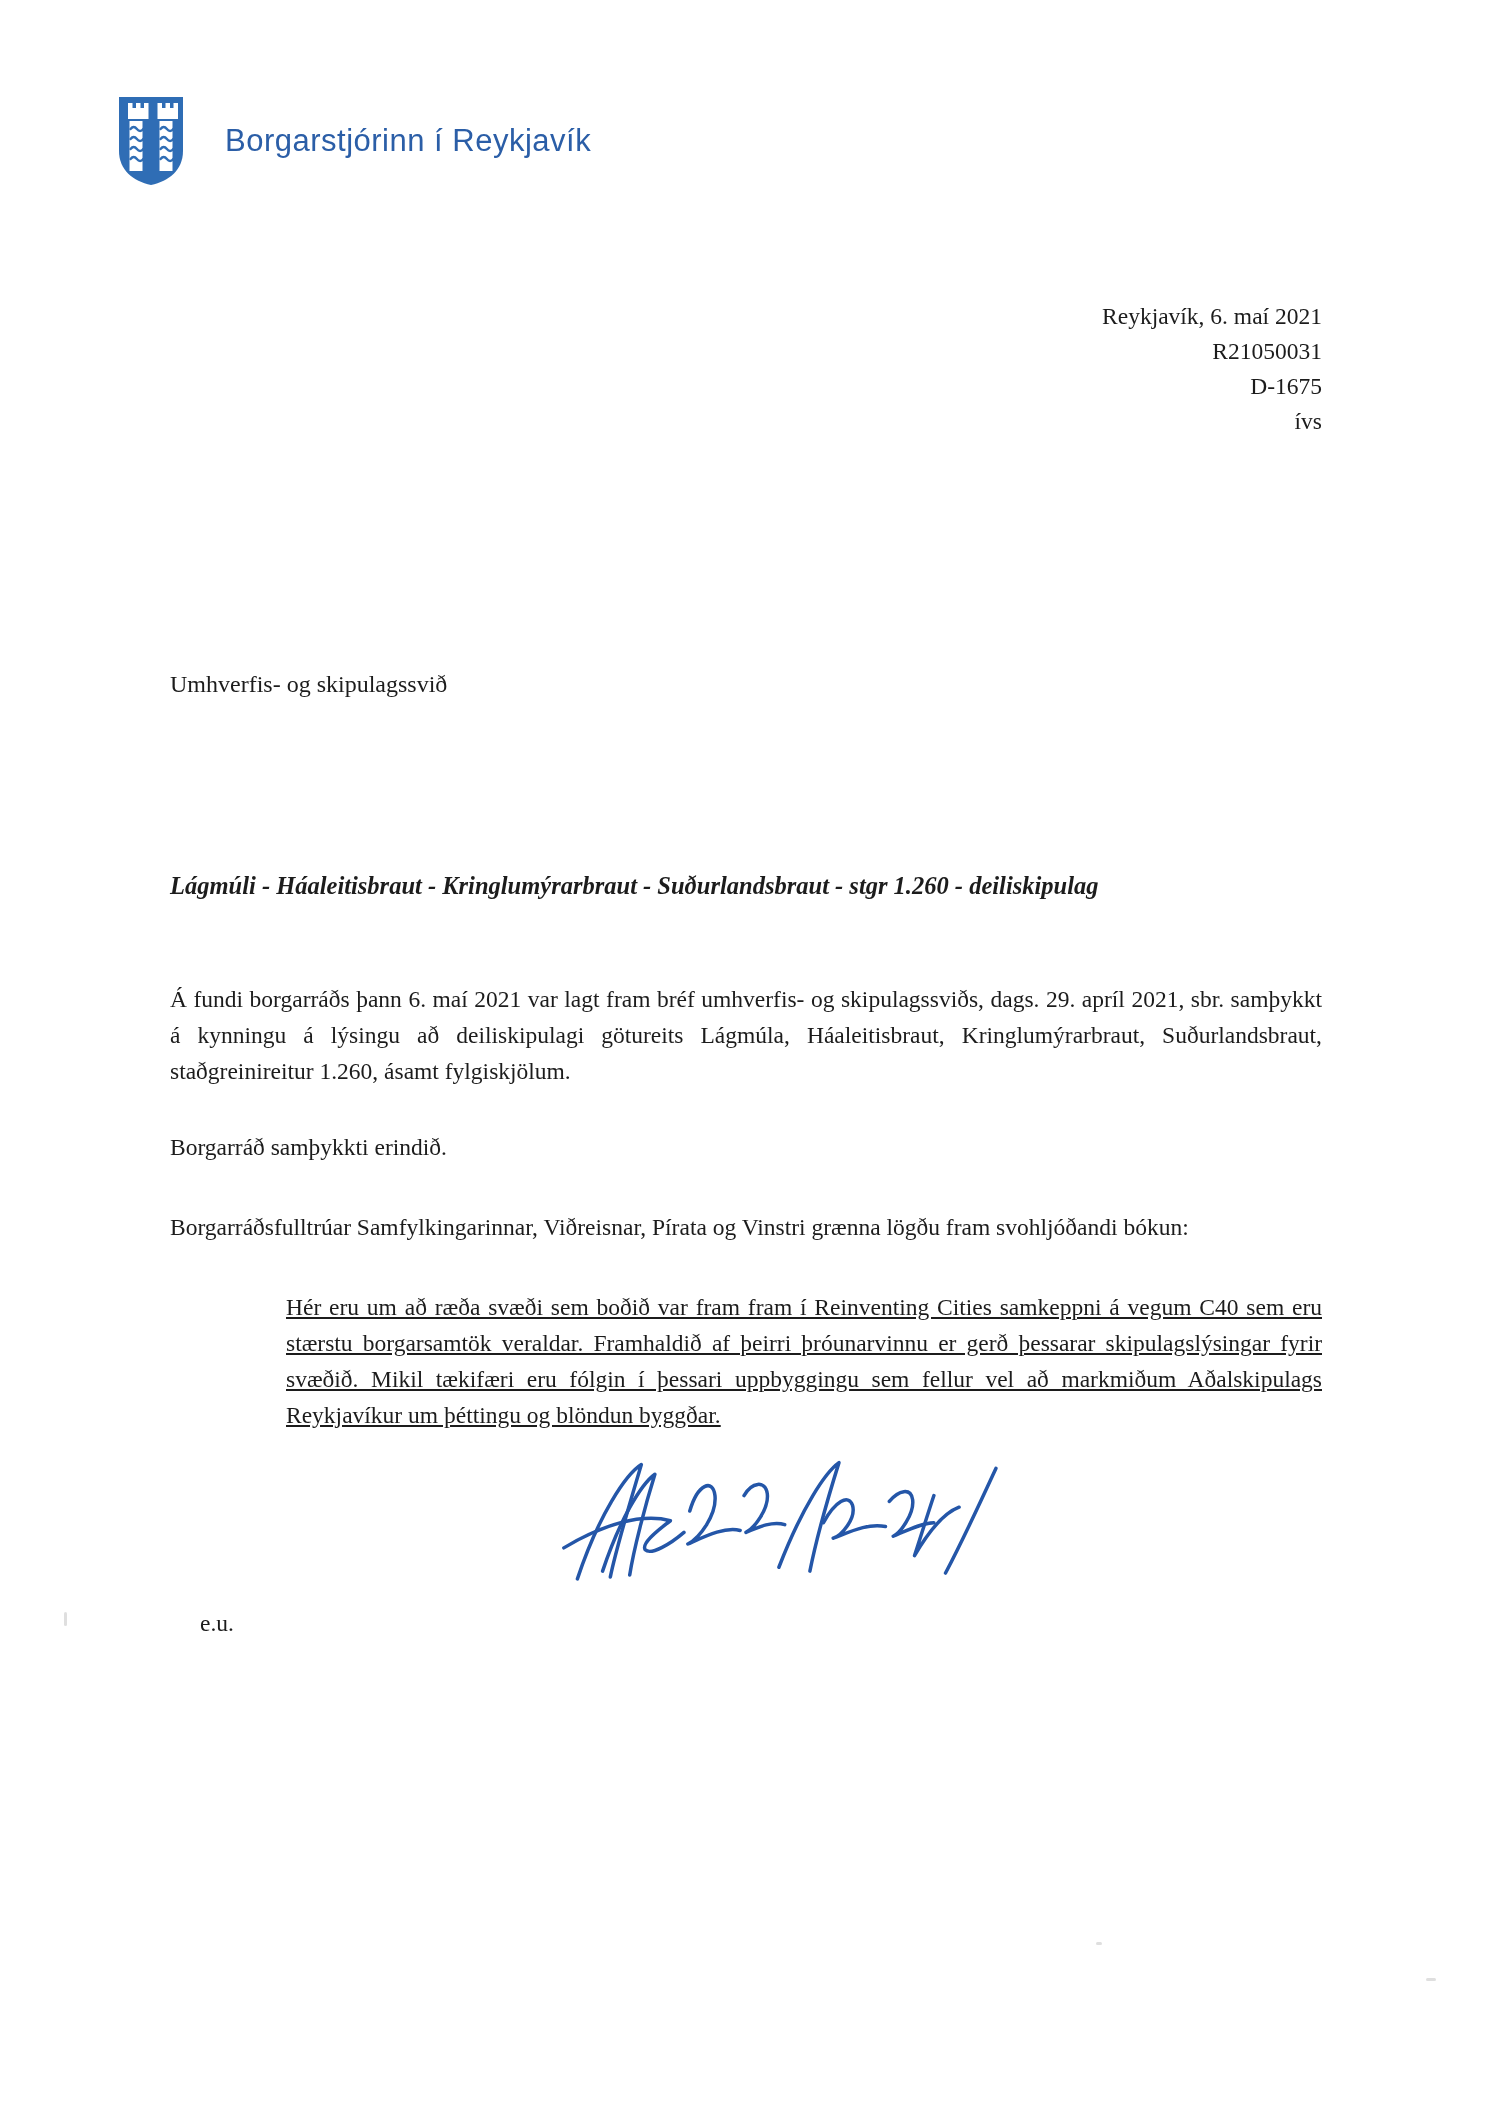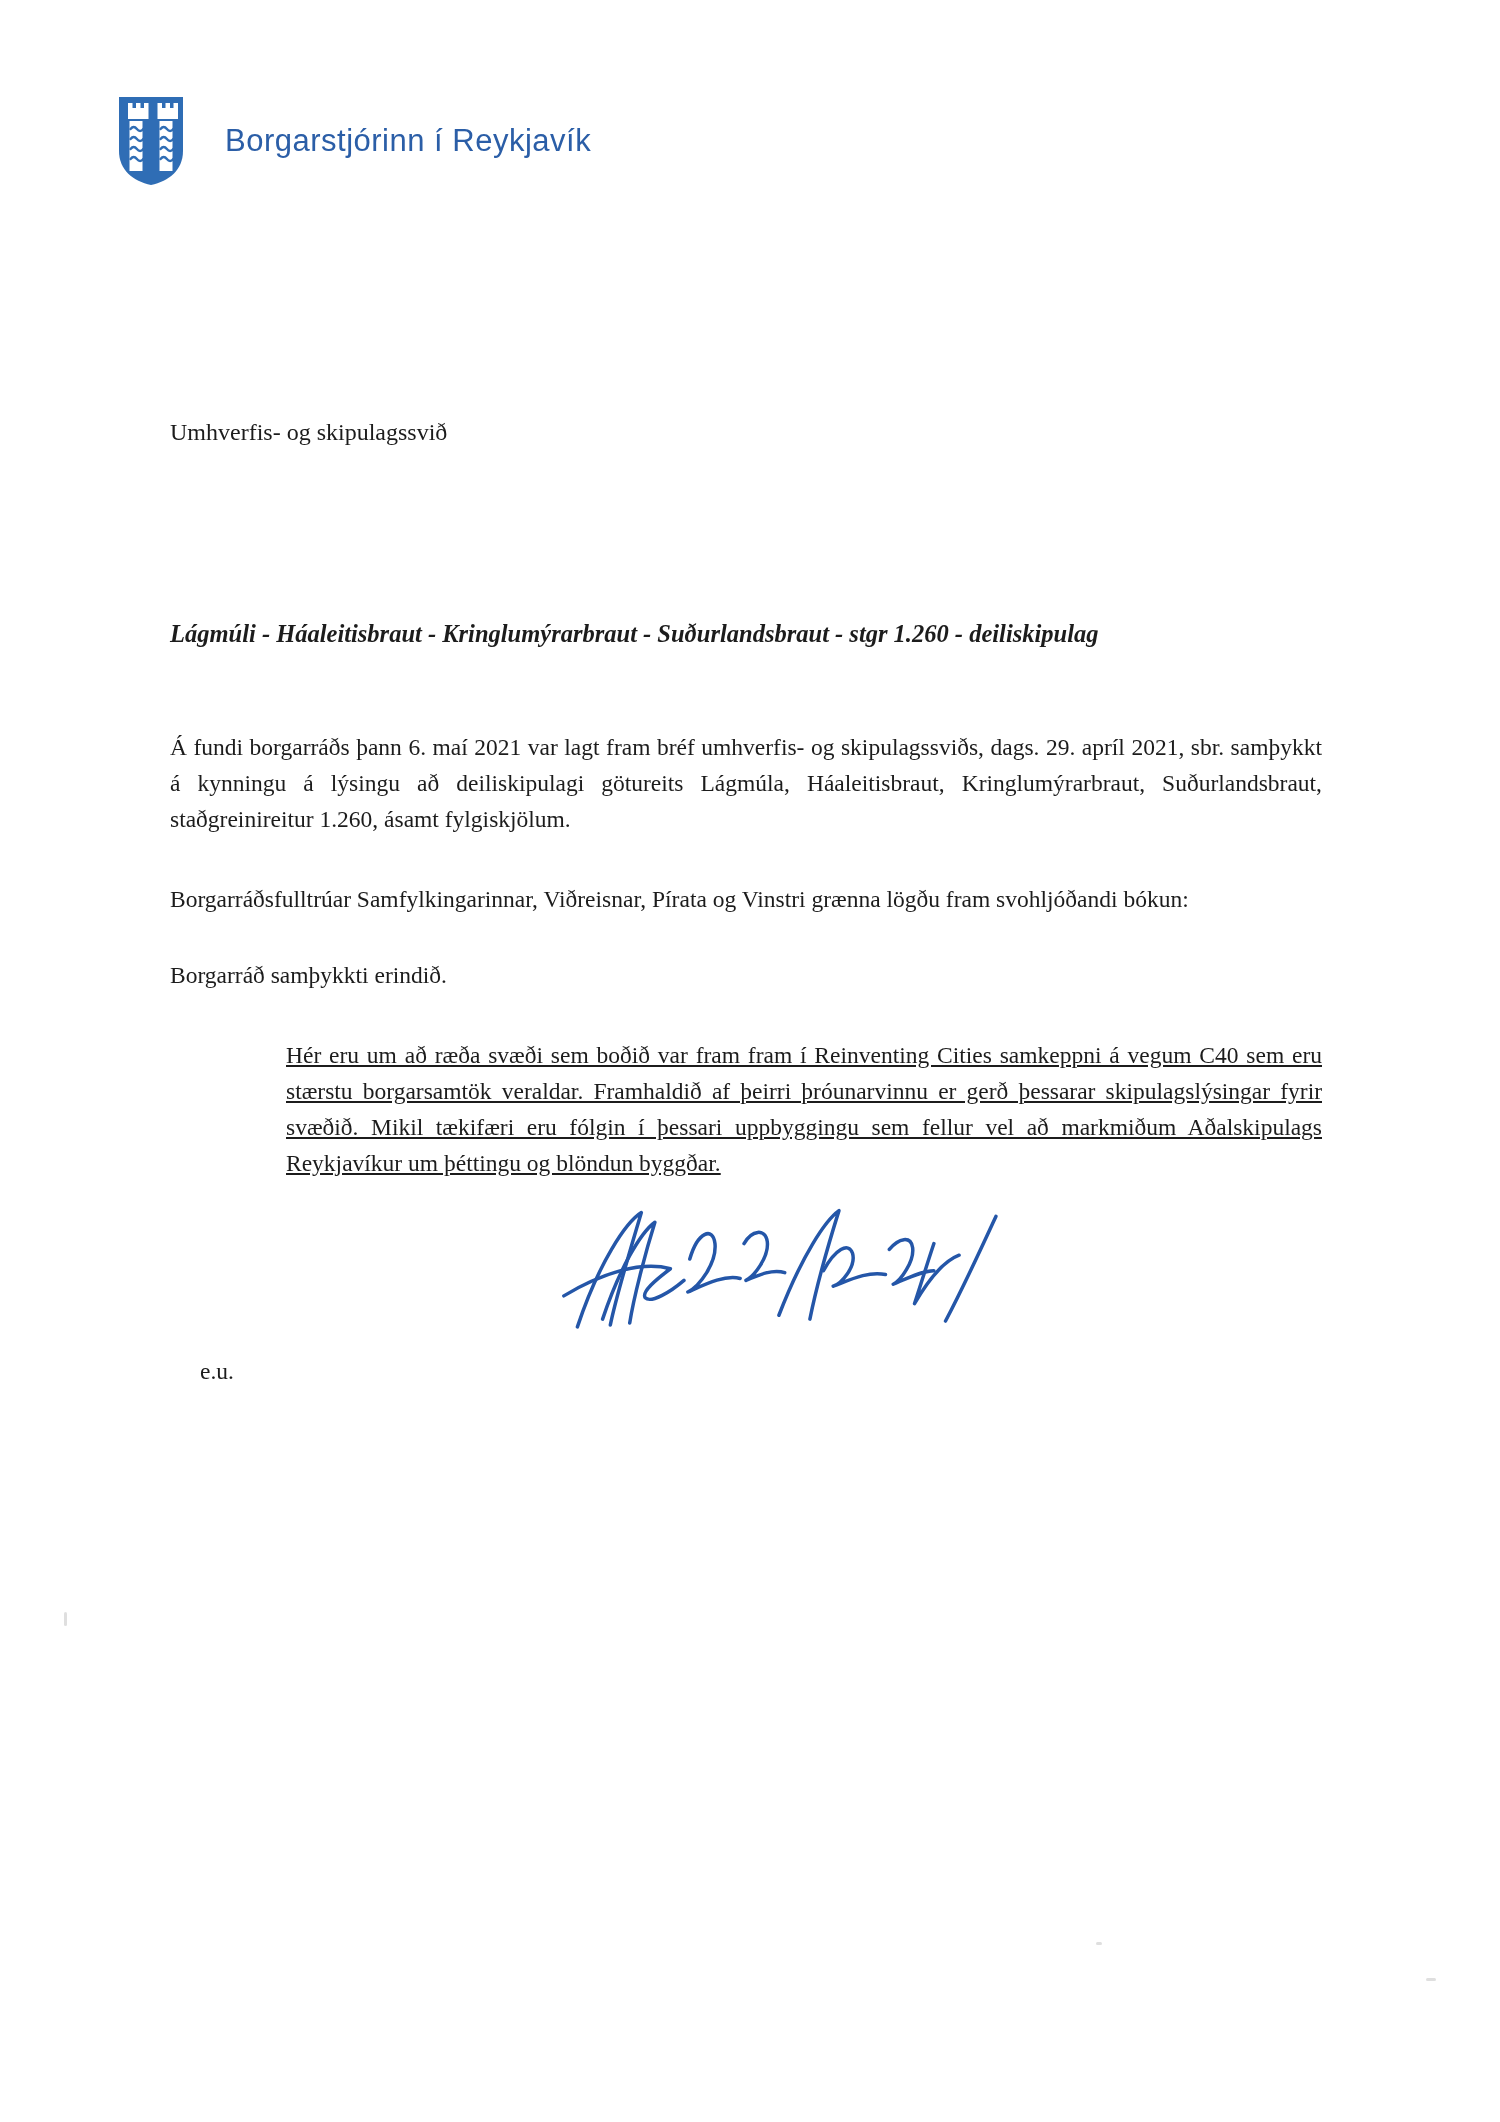--- a/index.html
+++ b/index.html
@@ -131,28 +131,34 @@
             <path d="M44.5,34 q3.2,-4 6.4,0 t6.4,0"></path>
             <path d="M44.5,44 q3.2,-4 6.4,0 t6.4,0"></path>
             <path d="M44.5,54 q3.2,-4 6.4,0 t6.4,0"></path>
             <path d="M44.5,64 q3.2,-4 6.4,0 t6.4,0"></path>
           </g>
         </svg>
       </span>
       <span class="org-name">Borgarstjórinn í Reykjavík</span>
     </div>
 
+    <div class="meta-block">
+      <div>Reykjavík, 6. maí 2021</div>
+      <div>R21050031</div>
+      <div>D-1675</div>
+      <div>ívs</div>
+    </div>
 
     <div class="recipient">Umhverfis- og skipulagssvið</div>
 
     <div class="subject">Lágmúli - Háaleitisbraut - Kringlumýrarbraut - Suðurlandsbraut - stgr 1.260 - deiliskipulag</div>
 
     <p class="para p1 justify">Á fundi borgarráðs þann 6. maí 2021 var lagt fram bréf umhverfis- og skipulagssviðs, dags. 29. apríl 2021, sbr. samþykkt á kynningu á lýsingu að deiliskipulagi götureits Lágmúla, Háaleitisbraut, Kringlumýrarbraut, Suðurlandsbraut, staðgreinireitur 1.260, ásamt fylgiskjölum.</p>
+    <p class="para p2">Borgarráð samþykkti erindið.</p>
     <p class="para p3 justify">Borgarráðsfulltrúar Samfylkingarinnar, Viðreisnar, Pírata og Vinstri grænna lögðu fram svohljóðandi bókun:</p>
-    <p class="para p2">Borgarráð samþykkti erindið.</p>
     <p class="para quote justify">Hér eru um að ræða svæði sem boðið var fram fram í Reinventing Cities samkeppni á vegum C40 sem eru stærstu borgarsamtök veraldar. Framhaldið af þeirri þróunarvinnu er gerð þessarar skipulagslýsingar fyrir svæðið. Mikil tækifæri eru fólgin í þessari uppbyggingu sem fellur vel að markmiðum Aðalskipulags Reykjavíkur um þéttingu og blöndun byggðar.</p>
 
     <div class="sig-wrap">
       <svg class="sig-svg" viewBox="0 0 470 160" aria-hidden="true">
         <g stroke="#2456a8" stroke-width="3.6" fill="none" stroke-linecap="round" stroke-linejoin="round">
           <path d="M30,132 C52,66 80,24 96,14 C86,48 70,100 64,130"></path>
           <path d="M56,124 C74,70 96,34 110,24 C100,56 88,102 84,128"></path>
           <path d="M16,100 C56,76 96,64 126,72 C110,84 96,96 100,102 C106,108 126,96 140,84"></path>
           <path d="M146,62 C154,34 170,28 172,46 C174,66 156,90 144,96 C162,88 182,78 198,82"></path>
           <path d="M202,46 C210,32 224,30 226,44 C228,60 212,80 204,84 C218,78 232,72 244,76"></path>

